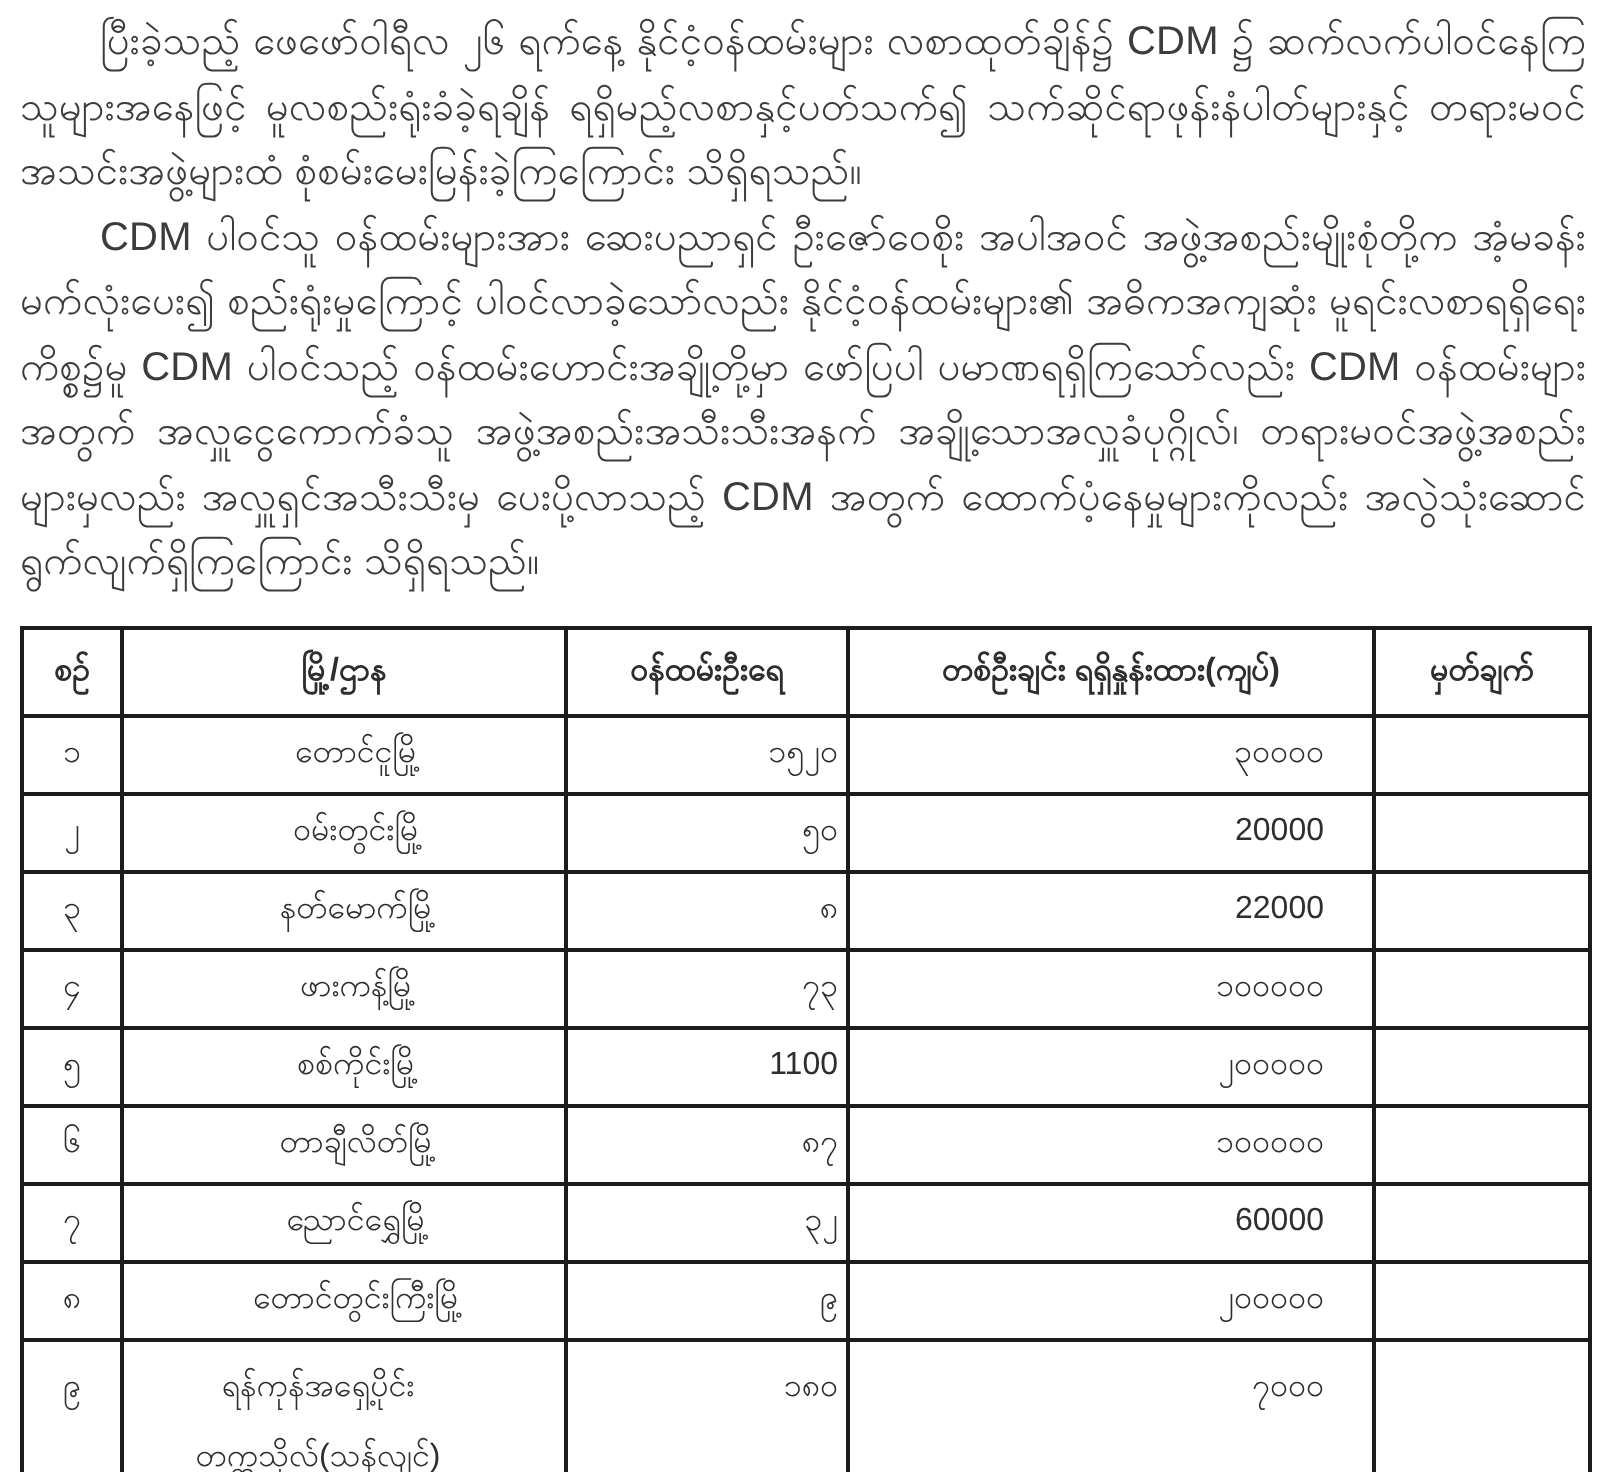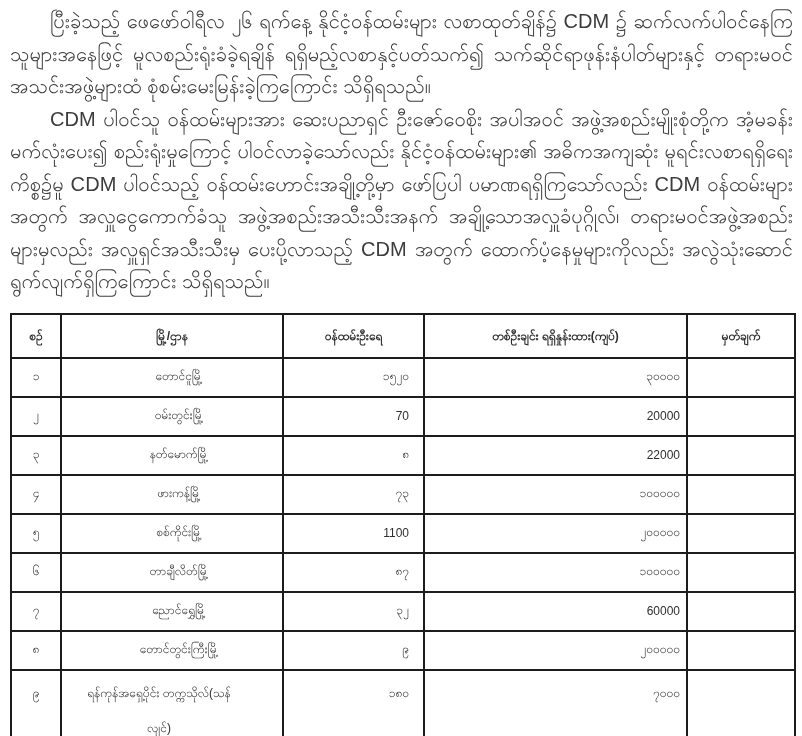--- a/index.html
+++ b/index.html
@@ -34,39 +34,39 @@
     margin-left: 0;
   }
   .staff-table col.w-no     { width: 50px;  }
   .staff-table col.w-town   { width: 222px; }
   .staff-table col.w-staff  { width: 141px; }
   .staff-table col.w-rate   { width: 263px; }
   .staff-table col.w-remark { width: 108px; }
   .staff-table th, .staff-table td {
     border: 2px solid #1c1c1c;
     color: #2e2e2e;
-    font-size: 12px;
+    font-size: 16px;
     padding: 0;
     overflow: hidden;
   }
   .staff-table th {
     height: 42px;
     font-weight: bold;
     text-align: center;
     vertical-align: middle;
     line-height: 26px;
   }
   .staff-table td {
     height: 37px;
     vertical-align: middle;
   }
   td.c-no     { text-align: center; }
   td.c-town   { text-align: center;  padding-left: 14px; }
-  td.c-staff  { text-align: right; padding-right: 14px; }
-  td.c-rate   { text-align: right; padding-right: 6px; }
+  td.c-staff  { text-align: right; padding-right: 4px; }
+  td.c-rate   { text-align: right; padding-right: 24px; }
   td.c-remark { text-align: left; }
   tr.tall td {
     height: 79px;
     vertical-align: top;
     padding-top: 5px;
     line-height: 35px;
   }
   tr.tall td.c-town { padding-right: 40px; }
 </style>
 </head>
@@ -99,21 +99,21 @@
       <tr>
         <td class="c-no">၁</td>
         <td class="c-town">တောင်ငူမြို့</td>
         <td class="c-staff">၁၅၂၀</td>
         <td class="c-rate">၃၀၀၀၀</td>
         <td class="c-remark"></td>
       </tr>
       <tr>
         <td class="c-no">၂</td>
         <td class="c-town">ဝမ်းတွင်းမြို့</td>
-        <td class="c-staff">70</td>
+        <td class="c-staff">၅၀</td>
         <td class="c-rate">20000</td>
         <td class="c-remark"></td>
       </tr>
       <tr>
         <td class="c-no">၃</td>
         <td class="c-town">နတ်မောက်မြို့</td>
         <td class="c-staff">၈</td>
         <td class="c-rate">22000</td>
         <td class="c-remark"></td>
       </tr>

